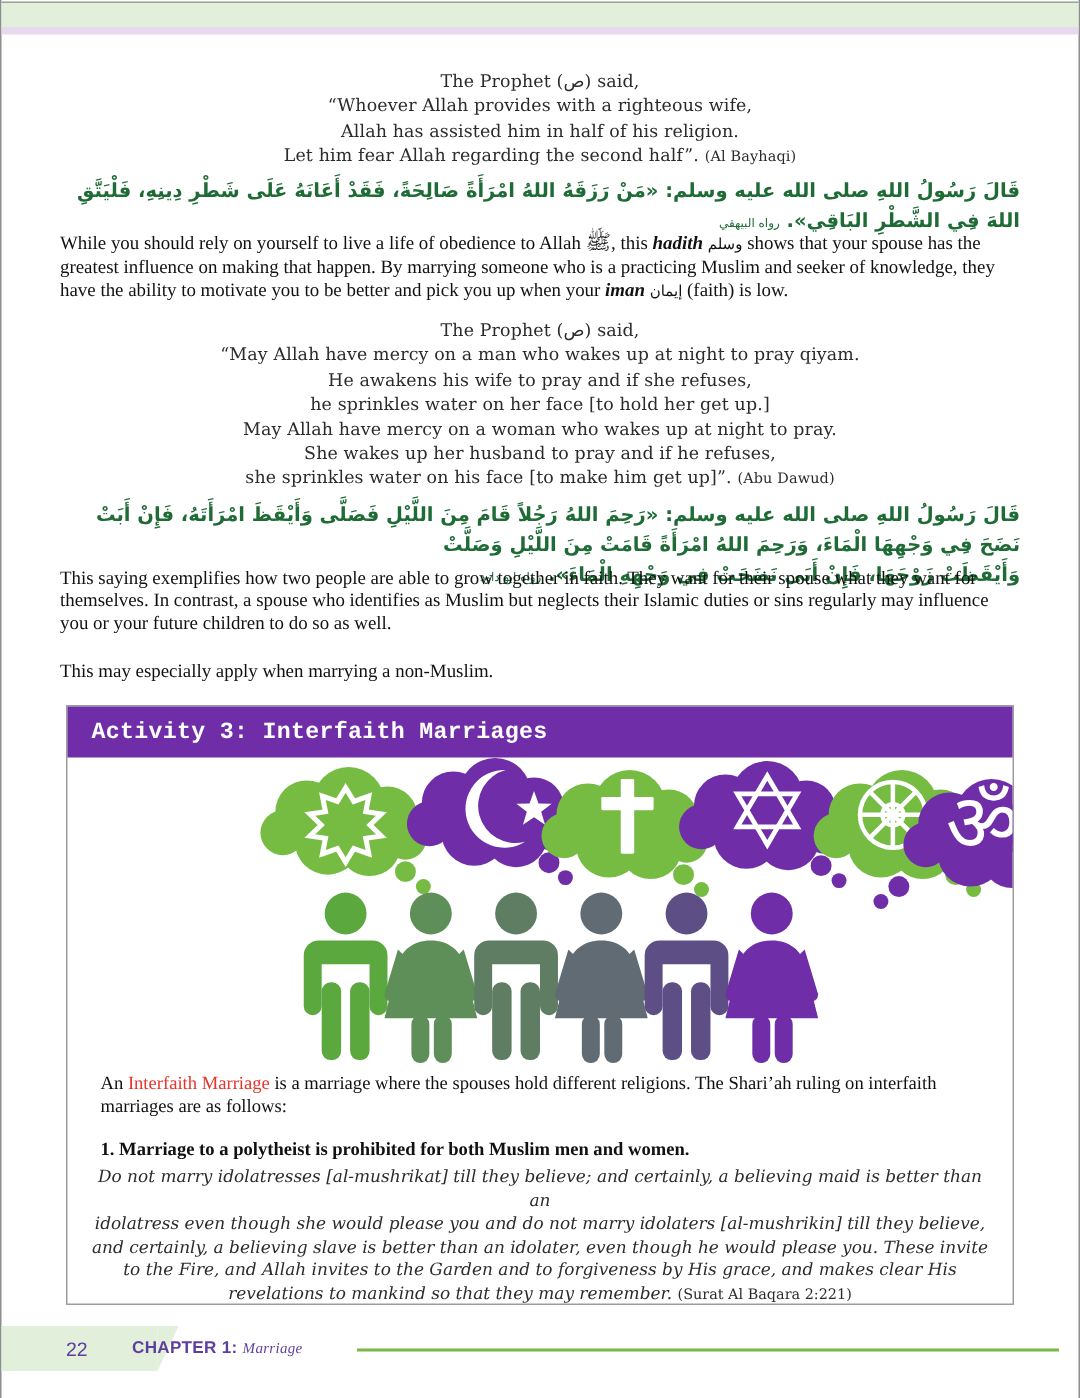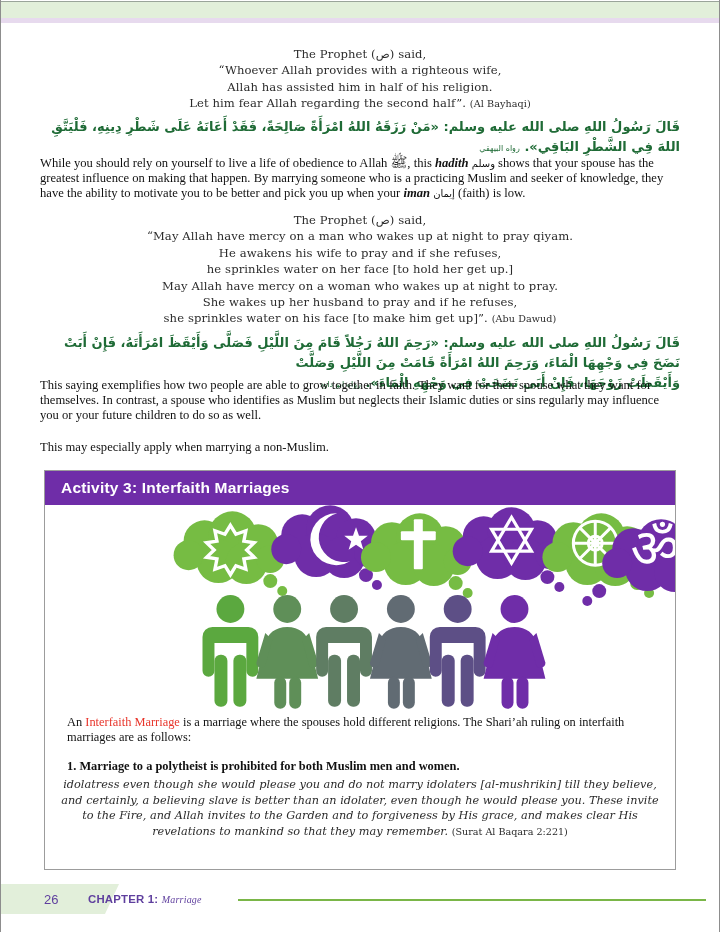--- a/index.html
+++ b/index.html
@@ -65,21 +65,21 @@
   .activity-box{
     position:absolute;left:44px;top:470px;width:632px;height:400px;
     border:1px solid #9c9c9c;background:#fff;box-sizing:border-box;
   }
   .activity-header{
     height:34px;background:#6f2da8;
     display:flex;align-items:center;
     padding-left:16px;
   }
   .activity-title{
-    color:#ffffff;font-family:Liberation Sans, sans-serif;
+    color:#ffffff;font-family:Liberation Mono, monospace;
     font-weight:700;font-size:15.5px;letter-spacing:.2px;
   }
   .activity-body{padding:0;position:relative;height:364px;}
 
   .illustration{
     width:100%;height:210px;display:block;
   }
 
   .act-text{
     padding:0 22px;
@@ -336,33 +336,34 @@
       </svg>
 
       <div class="act-text">
         <p style="margin:0;">
           <span>An </span><span class="term">Interfaith Marriage</span><span> is a marriage where the spouses hold different religions. The Shari’ah ruling on interfaith marriages are as follows:</span>
         </p>
         <p class="rule-item" style="margin:14px 0 3px 0;">1. Marriage to a polytheist is prohibited for both Muslim men and women.</p>
       </div>
 
       <div class="quran">
+        <div>Do not marry idolatresses [al-mushrikat] till they believe; and certainly, a believing maid is better than an</div>
         <div>idolatress even though she would please you and do not marry idolaters [al-mushrikin] till they believe,</div>
         <div>and certainly, a believing slave is better than an idolater, even though he would please you. These invite</div>
         <div>to the Fire, and Allah invites to the Garden and to forgiveness by His grace, and makes clear His</div>
         <div>
           <span>revelations to mankind so that they may remember.</span>
           <span class="ref">(Surat Al Baqara 2:221)</span>
         </div>
       </div>
     </div>
   </div>
 
   <div class="footer-green"></div>
   <div class="footer-green-tip"></div>
-  <div class="page-number">26</div>
+  <div class="page-number">22</div>
   <div class="chapter-label">
     <span>CHAPTER 1:</span>
     <i>Marriage</i>
   </div>
   <div class="footer-rule"></div>
 
 </div>
 
 </body></html>

